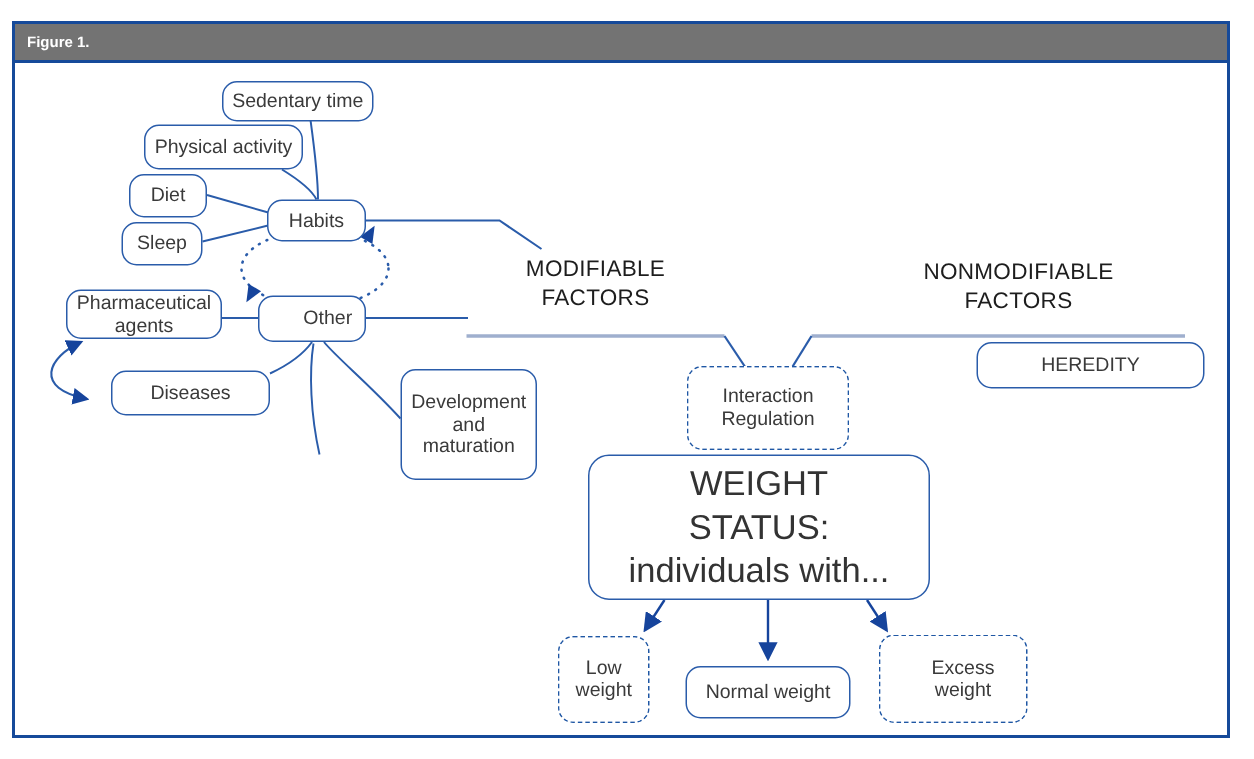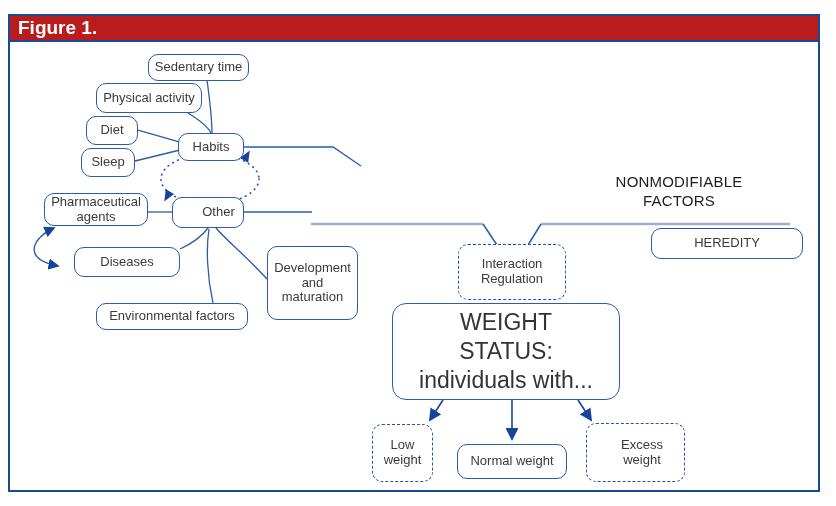--- a/index.html
+++ b/index.html
@@ -5,23 +5,23 @@
   html,body{margin:0;padding:0;}
   body{
     width:836px;height:506px;background:#ffffff;position:relative;
     font-family:"Liberation Sans", sans-serif;
   }
   .frame{
     position:absolute;left:8px;top:14px;width:812px;height:478px;
     border:2px solid #164a9a;box-sizing:border-box;background:#ffffff;
   }
   .titlebar{
-    height:26px;background:#b91c1c;border-bottom:2px solid #164a9a;
+    height:26px;background:#737373;border-bottom:2px solid #164a9a;
     display:flex;align-items:center;padding:0 8px;box-sizing:border-box;
-    color:#ffffff;font-size:19px;white-space:nowrap;
+    color:#ffffff;font-size:10px;white-space:nowrap;
   }
   .titlebar .prefix{font-weight:bold;margin-right:5px;}
   .titlebar .rest{font-weight:bold;}
   .canvas{position:relative;width:744px;height:448px;}
   svg.wires{position:absolute;left:0;top:0;z-index:1;}
   .node{
     position:absolute;z-index:2;box-sizing:border-box;background:#ffffff;
     border:1.5px solid #2a5caa;border-radius:10px;
     display:flex;align-items:center;justify-content:center;text-align:center;
     color:#3a3a3a;font-size:13px;line-height:1.12;padding:1px 3px;
@@ -108,23 +108,20 @@
     </div>
 
     <div class="node" style="left:162px;top:155px;width:72px;height:31px;padding-left:24px;">
       <span>Other</span>
     </div>
 
     <div class="node" style="left:64px;top:205px;width:106px;height:30px;">
       <span>Diseases</span>
     </div>
 
-    <div class="node" style="left:86px;top:261px;width:152px;height:27px;">
-      <span>Environmental factors</span>
-    </div>
 
     <div class="node" style="left:257px;top:204px;width:91px;height:74px;">
       <span class="narrow3">Development and maturation</span>
     </div>
 
     <div class="node" style="left:641px;top:186px;width:152px;height:31px;">
       <span>HEREDITY</span>
     </div>
 
     <div class="node dashed" style="left:448px;top:202px;width:108px;height:56px;">
@@ -144,16 +141,17 @@
     </div>
 
     <div class="node" style="left:447px;top:402px;width:110px;height:35px;border-radius:10px;">
       <span>Normal weight</span>
     </div>
 
     <div class="node dashed" style="left:576px;top:381px;width:99px;height:59px;padding-left:16px;">
       <span class="narrow">Excess weight</span>
     </div>
 
+    <div class="glabel" style="left:328px;top:128px;width:118px;">MODIFIABLE FACTORS</div>
     <div class="glabel" style="left:602px;top:130px;width:134px;">NONMODIFIABLE FACTORS</div>
 
   </div>
 </div>
 
 </body></html>

